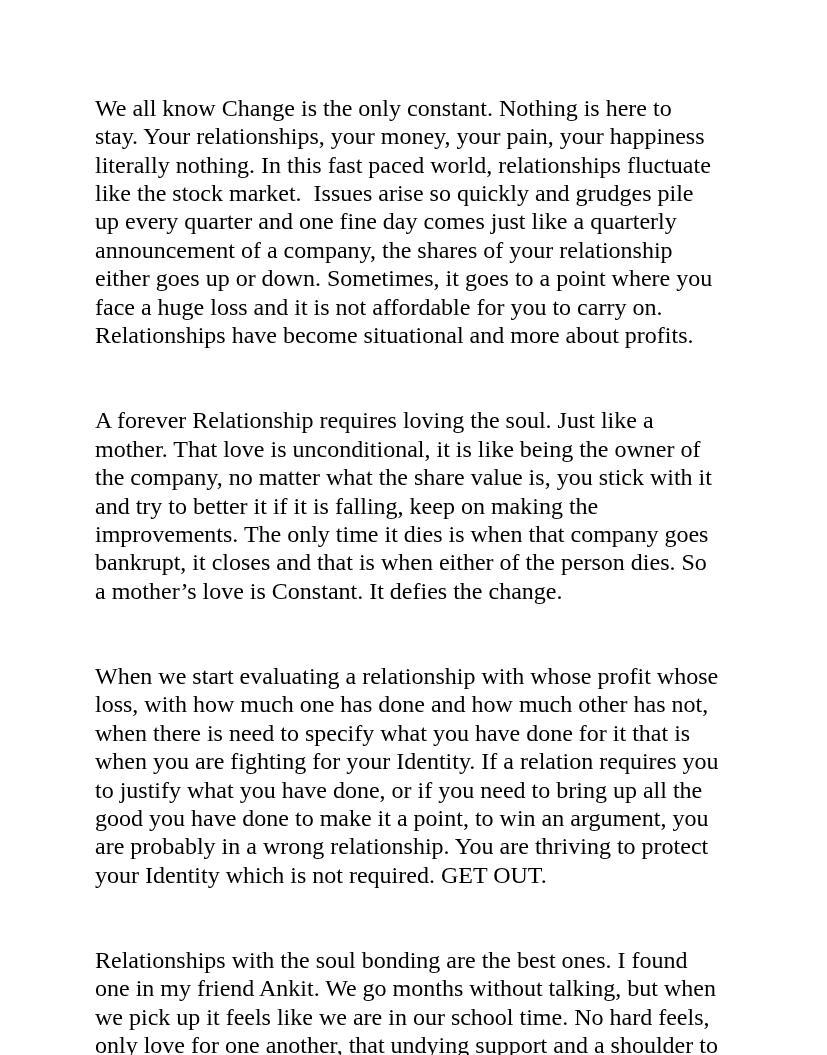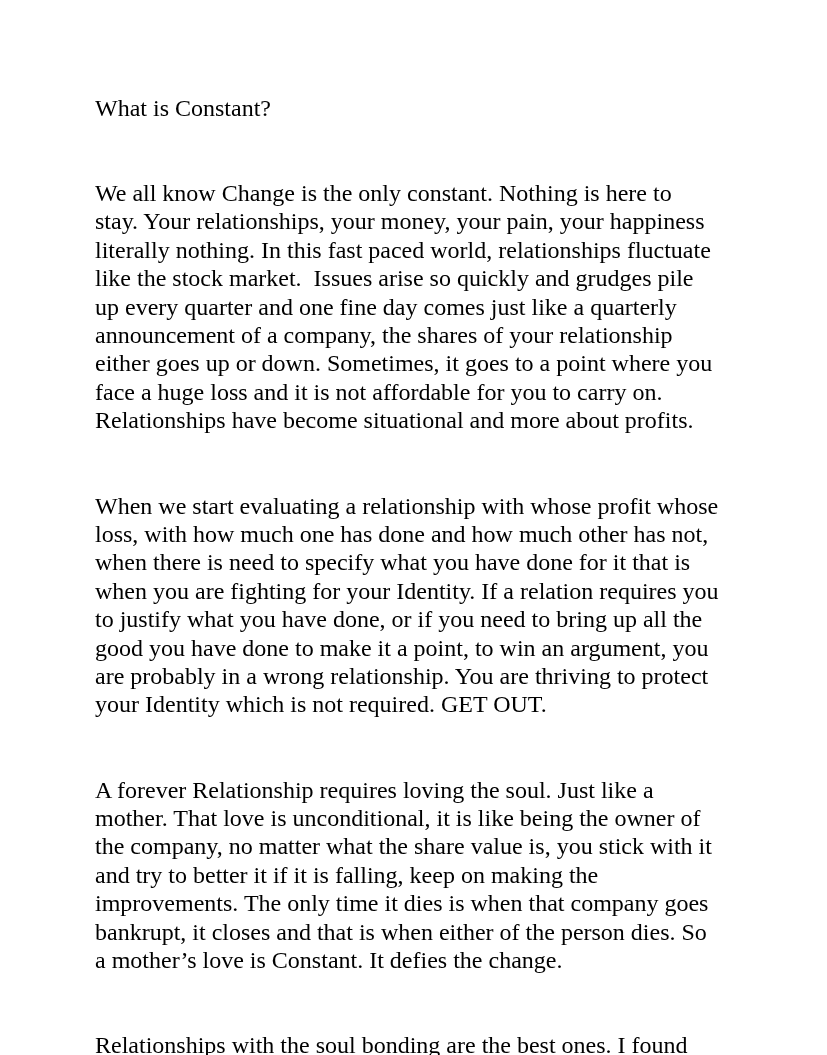--- a/index.html
+++ b/index.html
@@ -32,45 +32,44 @@
     font-size: inherit;
     line-height: inherit;
     white-space: pre;
   }
 </style>
 </head>
 <body>
 
 <div class="page">
   <div class="text-block">
-    <h1 class="doc-heading">What is Constant?</h1>
     <p class="doc-paragraph">We all know Change is the only constant. Nothing is here to
 stay. Your relationships, your money, your pain, your happiness
 literally nothing. In this fast paced world, relationships fluctuate
 like the stock market.  Issues arise so quickly and grudges pile
 up every quarter and one fine day comes just like a quarterly
 announcement of a company, the shares of your relationship
 either goes up or down. Sometimes, it goes to a point where you
 face a huge loss and it is not affordable for you to carry on.
 Relationships have become situational and more about profits.</p>
+    <p class="doc-paragraph">A forever Relationship requires loving the soul. Just like a
+mother. That love is unconditional, it is like being the owner of
+the company, no matter what the share value is, you stick with it
+and try to better it if it is falling, keep on making the
+improvements. The only time it dies is when that company goes
+bankrupt, it closes and that is when either of the person dies. So
+a mother’s love is Constant. It defies the change.</p>
     <p class="doc-paragraph">When we start evaluating a relationship with whose profit whose
 loss, with how much one has done and how much other has not,
 when there is need to specify what you have done for it that is
 when you are fighting for your Identity. If a relation requires you
 to justify what you have done, or if you need to bring up all the
 good you have done to make it a point, to win an argument, you
 are probably in a wrong relationship. You are thriving to protect
 your Identity which is not required. GET OUT.</p>
-    <p class="doc-paragraph">A forever Relationship requires loving the soul. Just like a
-mother. That love is unconditional, it is like being the owner of
-the company, no matter what the share value is, you stick with it
-and try to better it if it is falling, keep on making the
-improvements. The only time it dies is when that company goes
-bankrupt, it closes and that is when either of the person dies. So
-a mother’s love is Constant. It defies the change.</p>
     <p class="doc-paragraph">Relationships with the soul bonding are the best ones. I found
 one in my friend Ankit. We go months without talking, but when
 we pick up it feels like we are in our school time. No hard feels,
 only love for one another, that undying support and a shoulder to
 cry on.</p>
     
   </div>
 </div>
 
 </body></html>

